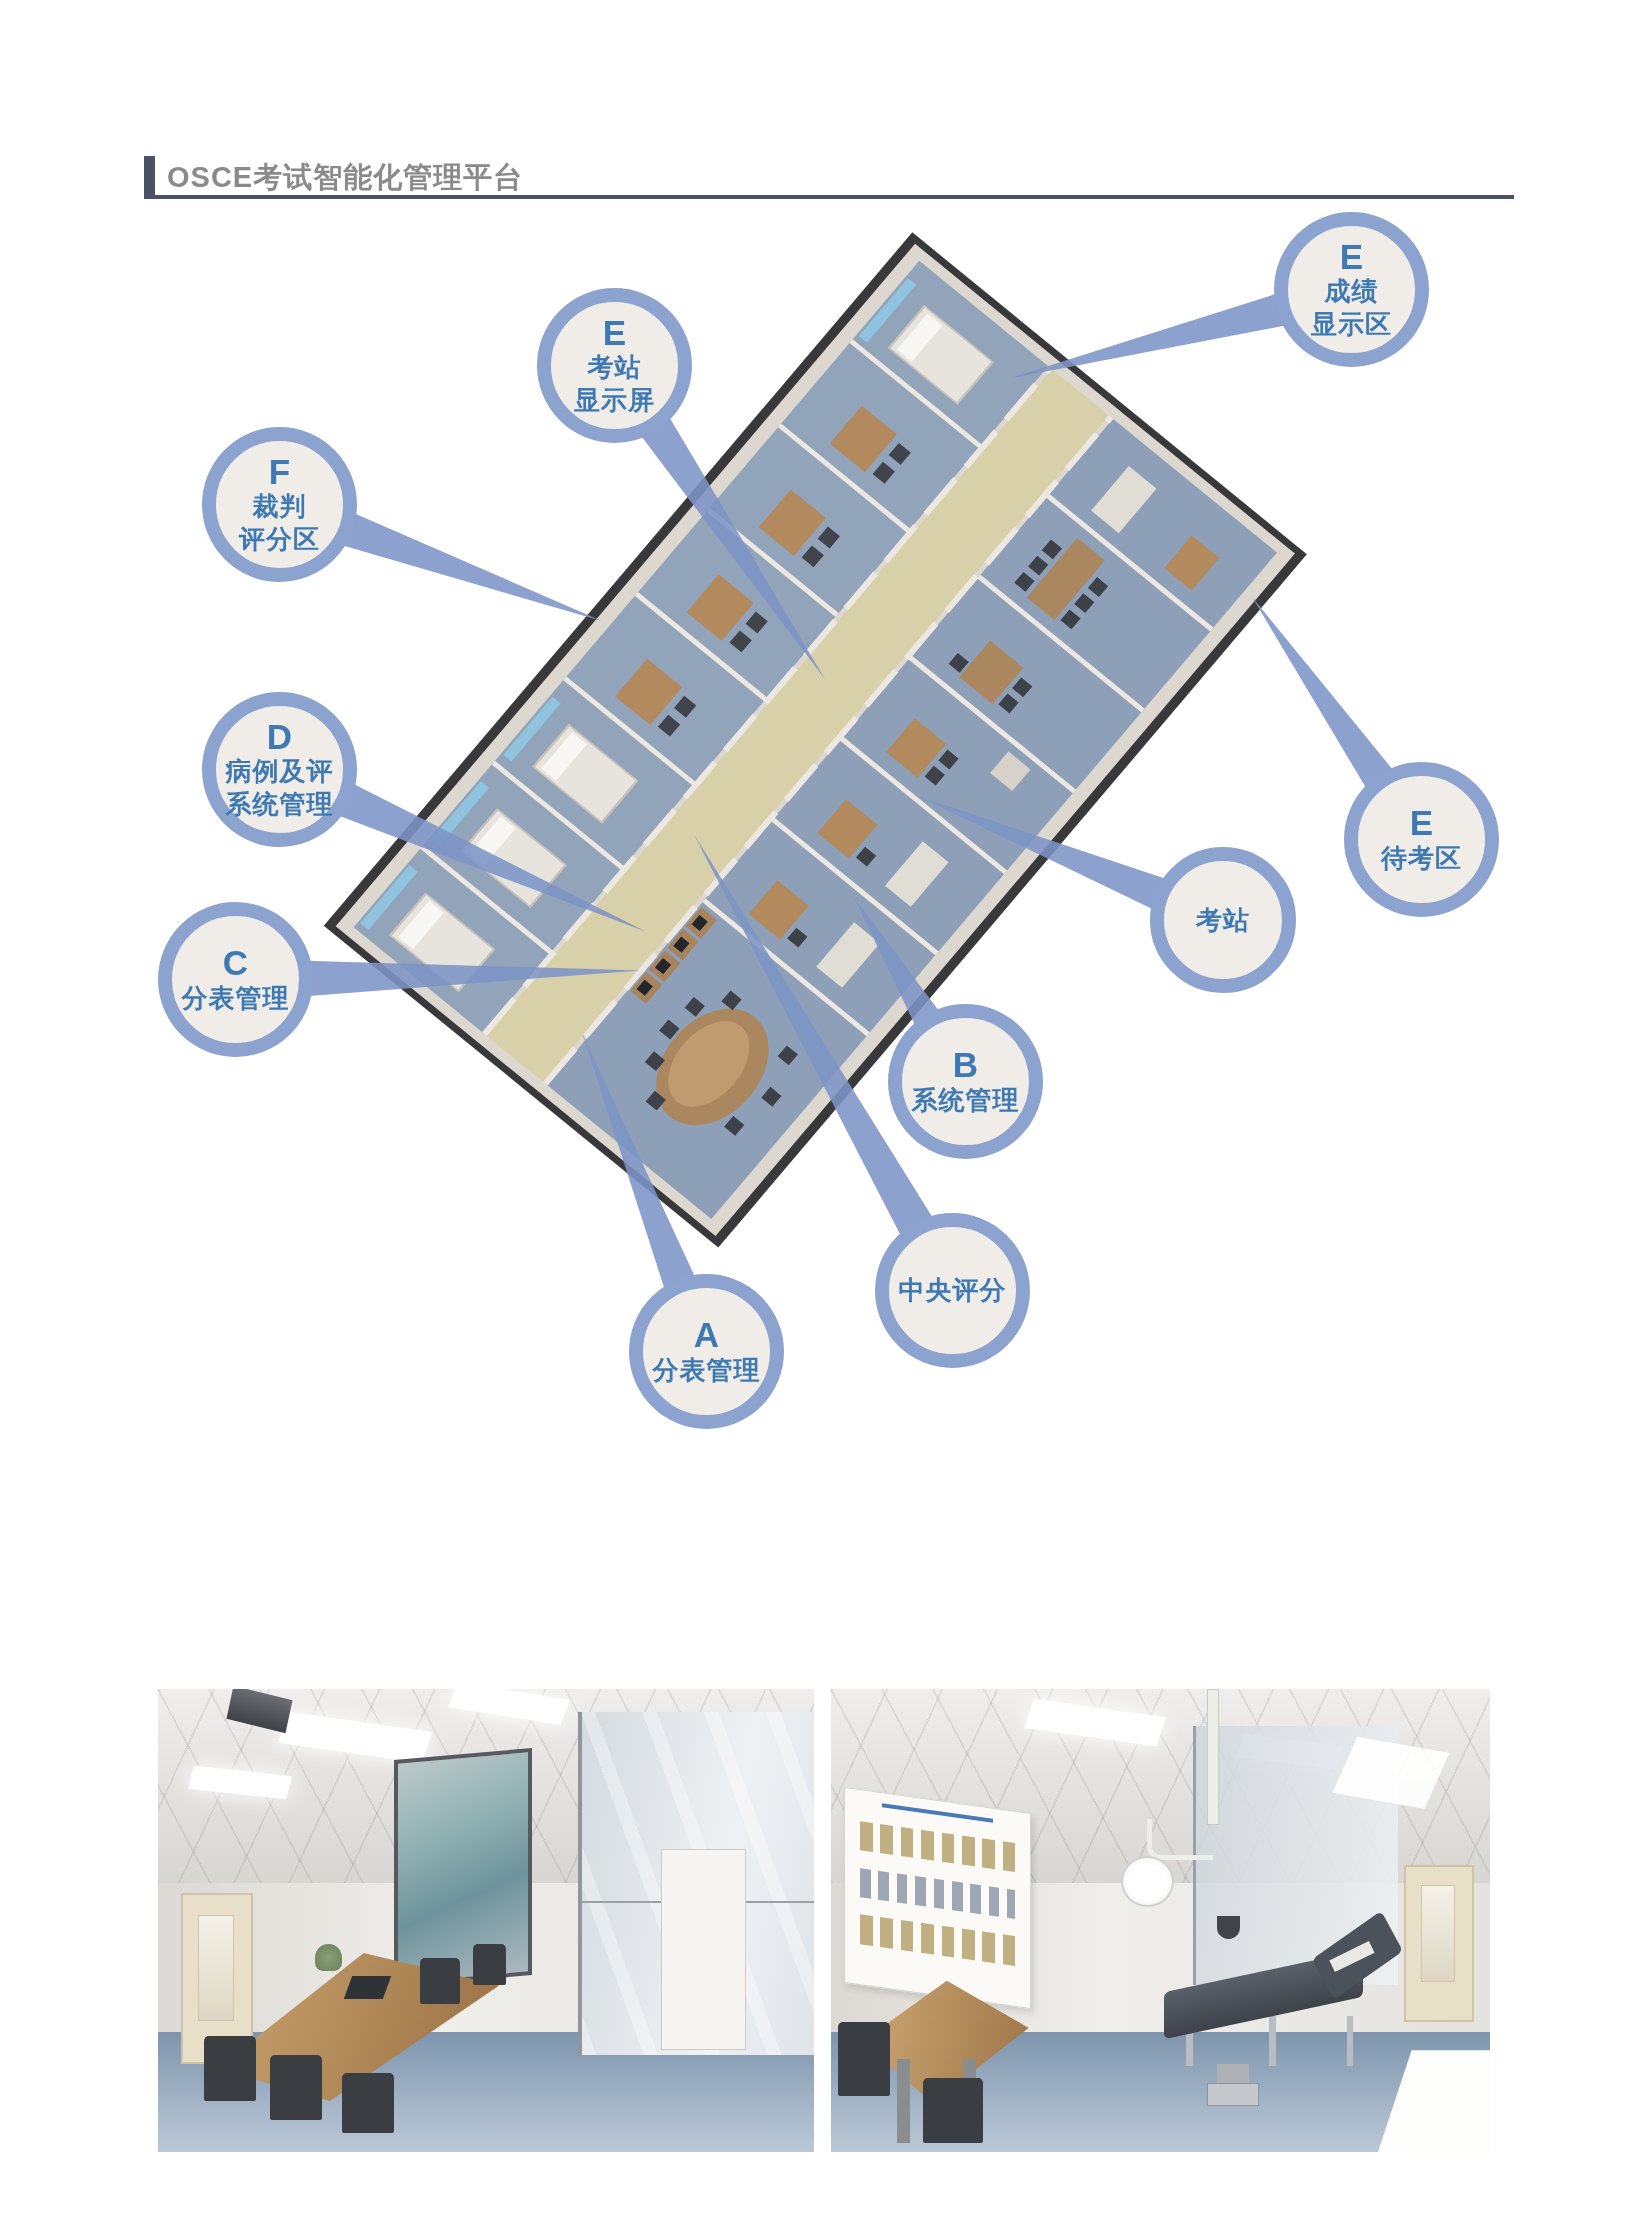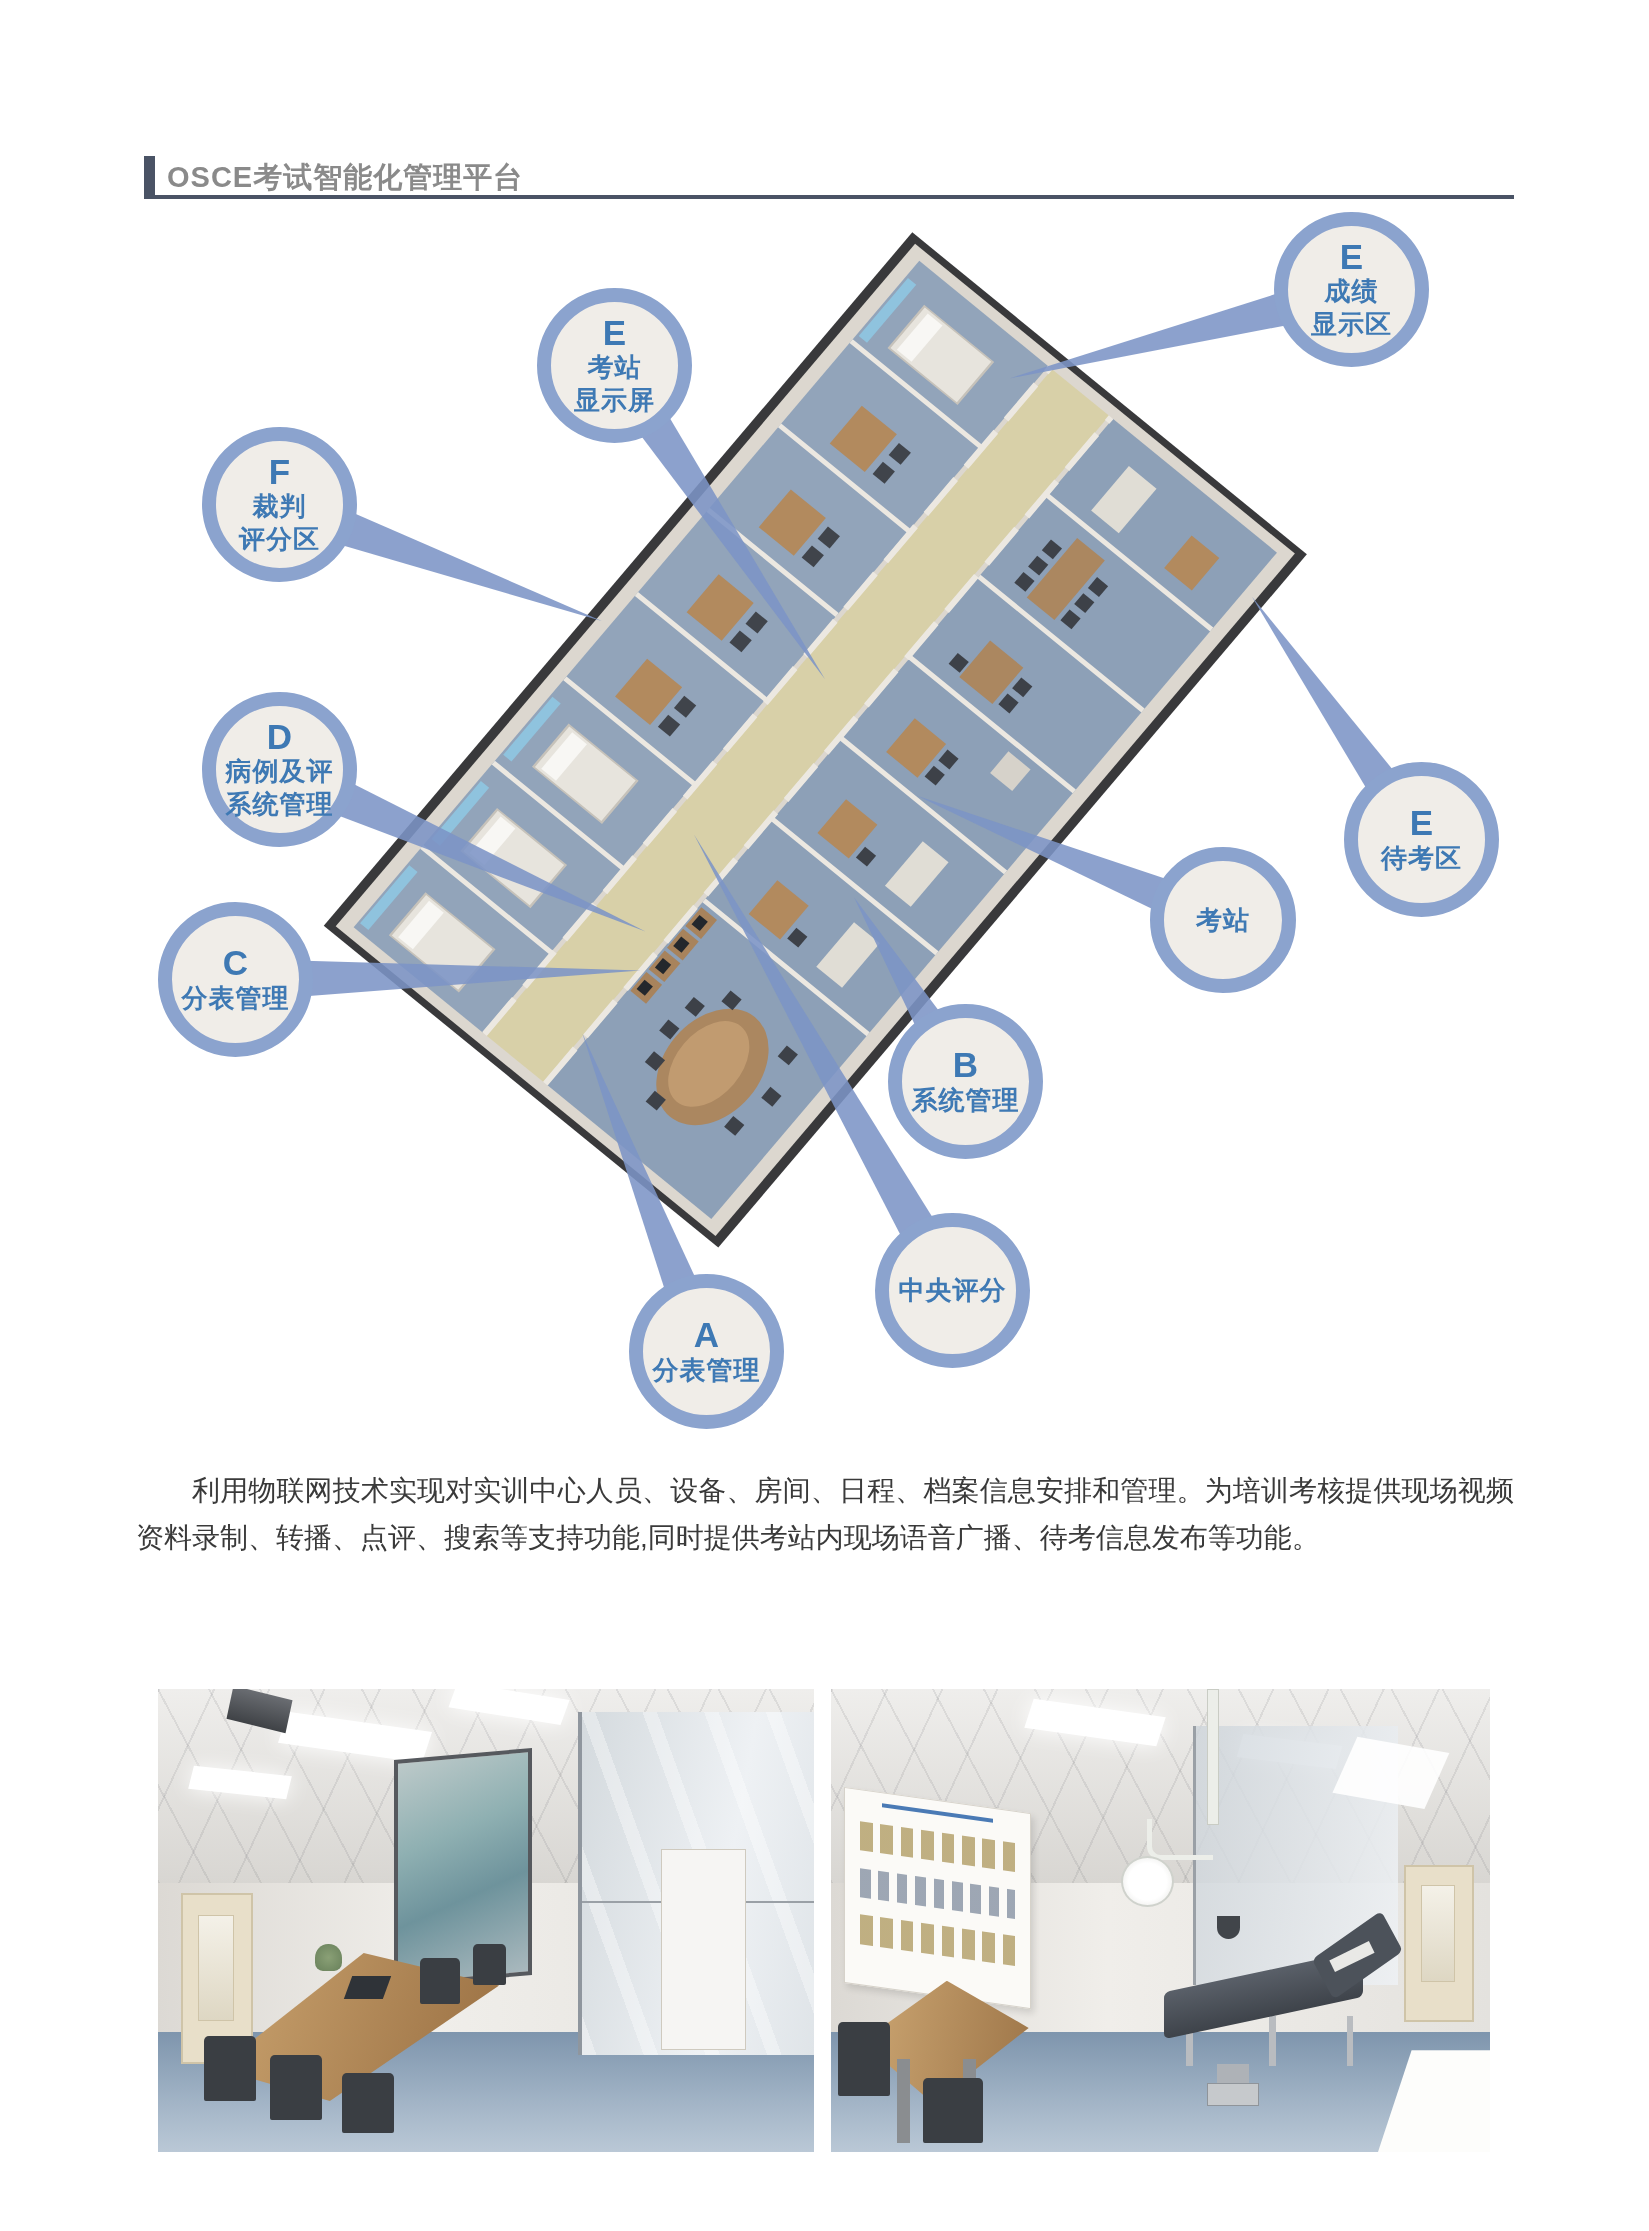--- a/index.html
+++ b/index.html
@@ -288,21 +288,20 @@
   <div class="ln">中央评分</div>
 
 </div>
 <div class="bubble" id="cb9">
   <div class="bl">A</div>
   <div class="ln">分表管理</div>
 
 </div>
 
 <div class="copy">
-  <p>利用物联网技术实现对实训中心人员、设备、房间、日程、档案信息安排和管理。为培训考核提供现场视频资料录制、转播、点评、搜索等支持功能,同时提供考站内现场语音广播、待考信息发布等功能。</p>
 </div>
 
 <div class="photo photo-left">
   <div class="ph-ceiling">
     <div class="ph-panel pl-p1"></div>
     <div class="ph-panel pl-p2"></div>
     <div class="ph-panel pl-p3"></div>
     <div class="pl-speaker"></div>
   </div>
   <div class="ph-wall"></div>

